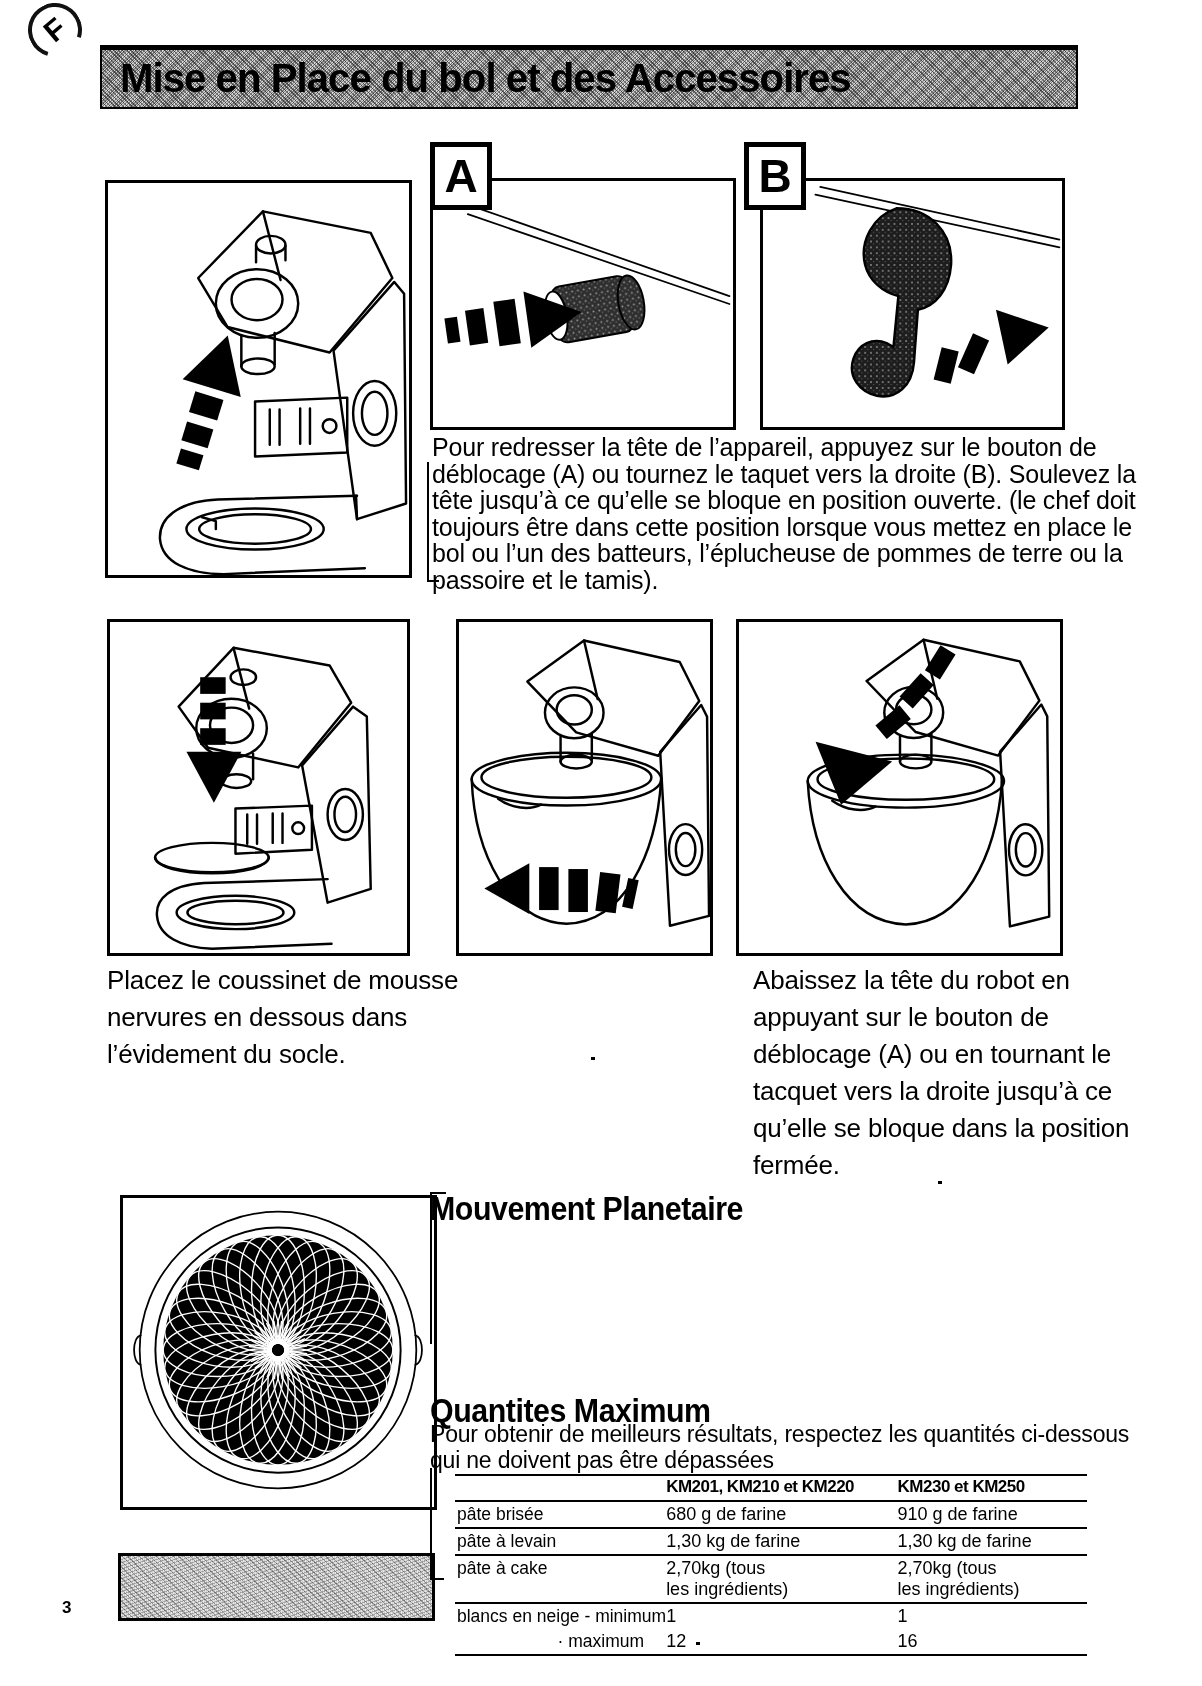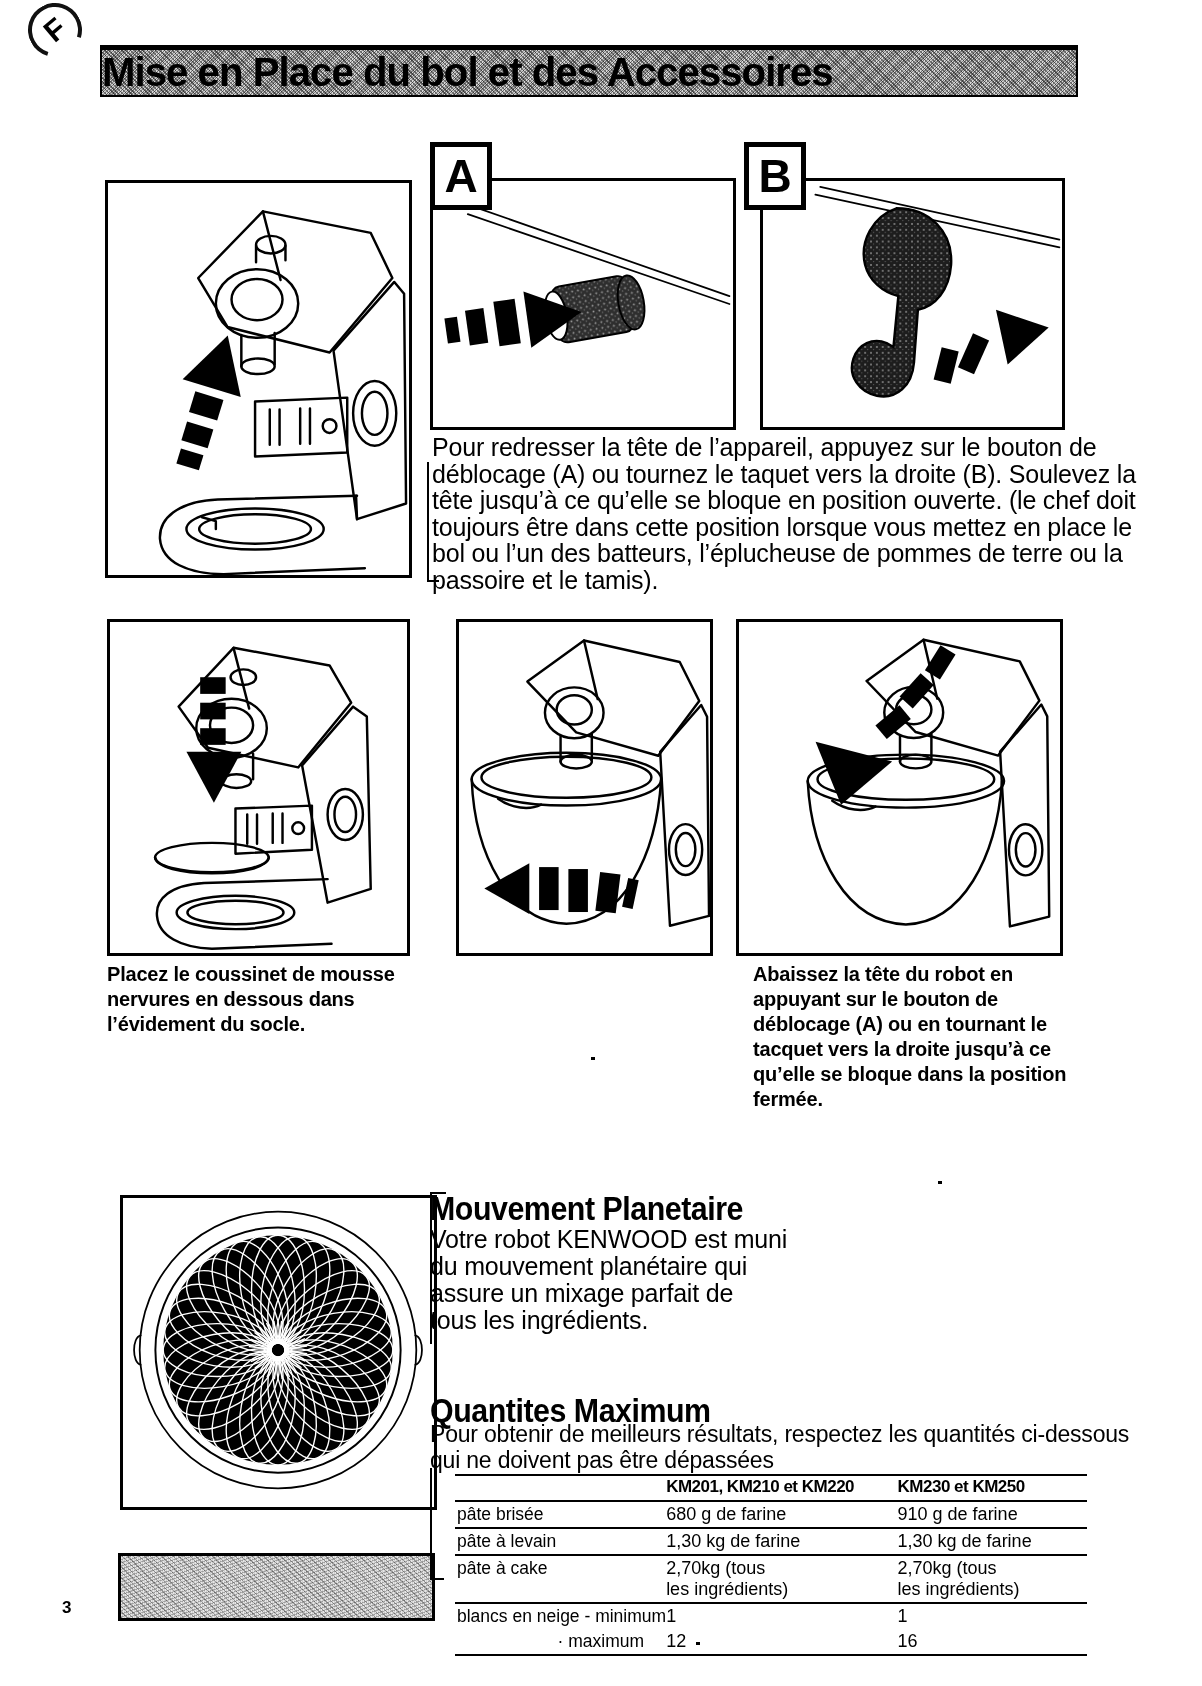--- a/index.html
+++ b/index.html
@@ -15,36 +15,36 @@
   
   .noise-dark{background-color:#bdbdbd;background-image:
       repeating-linear-gradient(45deg,rgba(0,0,0,.50) 0 1px,transparent 1px 3px),
       repeating-linear-gradient(135deg,rgba(0,0,0,.40) 0 1px,transparent 1px 2px),
       repeating-linear-gradient(90deg,rgba(255,255,255,.45) 0 1px,transparent 1px 2px);}
   .noise-light{background-color:#cfcfcf;background-image:
       repeating-linear-gradient(45deg,rgba(0,0,0,.30) 0 1px,transparent 1px 4px),
       repeating-linear-gradient(160deg,rgba(0,0,0,.25) 0 1px,transparent 1px 3px),
       repeating-linear-gradient(90deg,rgba(255,255,255,.5) 0 1px,transparent 1px 2px);}
 
-  .banner{position:absolute;left:100px;top:45px;width:978px;height:52px;
+  .banner{position:absolute;left:100px;top:45px;width:978px;height:64px;
           border:2px solid #000;border-top-width:5px;display:flex;align-items:center;
-          box-sizing:border-box;}
+          padding-left:18px;box-sizing:border-box;}
   .banner .t{font-size:41px;font-weight:bold;letter-spacing:-1px;transform:scaleX(.98);transform-origin:left;}
 
   .figbox{position:absolute;border:3px solid #000;background:#fff;box-sizing:border-box;}
   .figbox svg{display:block;width:100%;height:100%;}
   .art{stroke:#000;stroke-width:2.5;fill:none;stroke-linejoin:round;stroke-linecap:round;}
   .artthin{stroke:#000;stroke-width:1.8;fill:none;stroke-linejoin:round;stroke-linecap:round;}
 
   .ablabel{position:absolute;width:62px;height:68px;background:#fff;border:5px solid #000;
            display:flex;align-items:center;justify-content:center;font-size:46px;font-weight:bold;
            z-index:3;box-sizing:border-box;}
 
   .bodytext{position:absolute;font-size:25px;line-height:26.5px;white-space:pre;letter-spacing:-0.2px;}
-  .caption{position:absolute;font-size:20px;line-height:25px;white-space:pre;letter-spacing:-0.2px;font-weight:bold;}
+  .caption{position:absolute;font-size:26px;line-height:37px;white-space:pre;letter-spacing:-0.2px;}
   .h2{position:absolute;font-size:33px;font-weight:bold;letter-spacing:-0.5px;
       transform:scaleX(.92);transform-origin:left;white-space:pre;}
 
   
   .qtable{position:absolute;left:455px;top:1474px;width:632px;border-collapse:collapse;
           font-size:18px;color:#000;}
   .qtable th{font-size:17px;font-weight:bold;letter-spacing:-0.5px;padding:1px 0 3px 0;}
   .qtable td{padding:2px 0;vertical-align:top;}
   .qtable .lbl{text-align:left;padding-left:2px;font-size:17.5px;white-space:nowrap;}
   .qtable .c{text-align:left;white-space:pre-line;}
@@ -328,24 +328,20 @@
           <line x1="0" y1="-9" x2="0" y2="-30" transform="rotate(292)"></line>
           <line x1="0" y1="-9" x2="0" y2="-30" transform="rotate(307)"></line>
           <line x1="0" y1="-9" x2="0" y2="-30" transform="rotate(322)"></line>
           <line x1="0" y1="-9" x2="0" y2="-30" transform="rotate(337)"></line>
           <line x1="0" y1="-9" x2="0" y2="-30" transform="rotate(352)"></line>
         </g>
     </svg>
   </div>
 
   <div class="h2" style="left:430px;top:1190px;">Mouvement Planetaire</div>
-  <div class="bodytext" style="left:430px;top:1226px;line-height:27px;">Votre robot KENWOOD est muni
-du mouvement planétaire qui
-assure un mixage parfait de
-tous les ingrédients.</div>
 
   <div class="h2" style="left:430px;top:1392px;">Quantites Maximum</div>
   <div class="bodytext" style="left:430px;top:1421px;font-size:23px;line-height:26px;">Pour obtenir de meilleurs résultats, respectez les quantités ci-dessous
 qui ne doivent pas être dépassées</div>
 
   <table class="qtable">
     <colgroup>
         <col style="width:200px">
         <col style="width:238px">
         <col style="width:194px">

